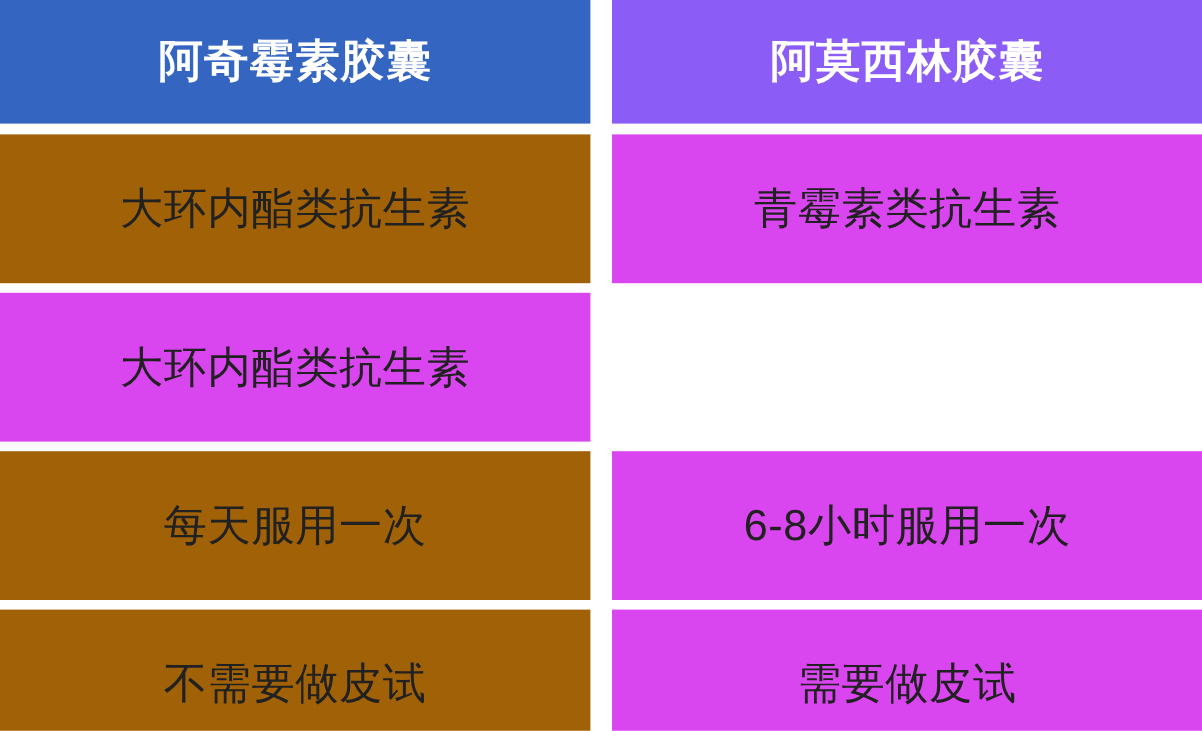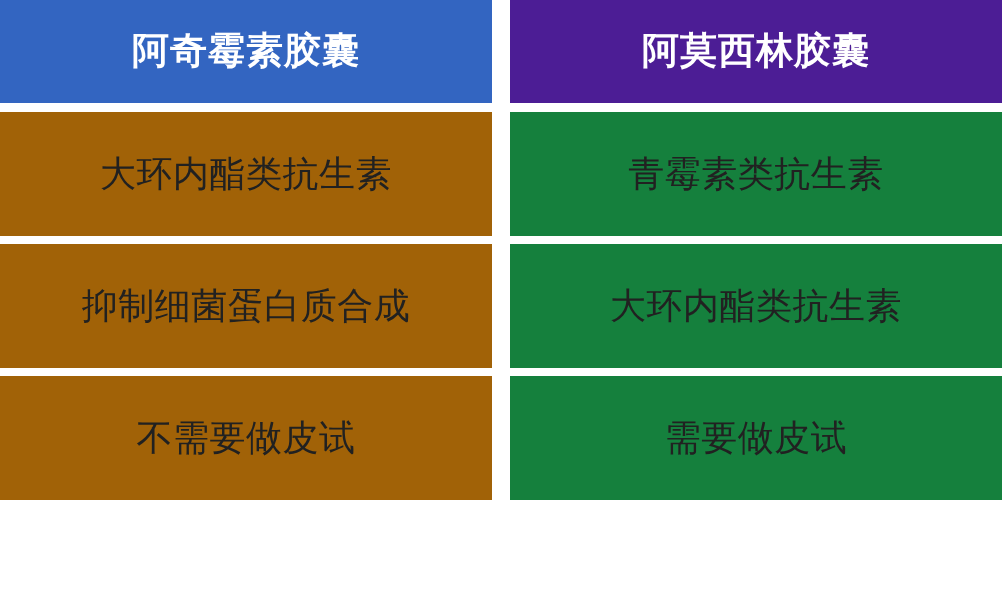--- a/index.html
+++ b/index.html
@@ -68,57 +68,60 @@
     font-size: 37px;
     font-weight: bold;
     letter-spacing: 1px;
   }
 
   .header-left {
     background: #3365c1;
   }
 
   .header-right {
-    background: #4c1d95;
+    background: #8b5cf6;
   }
 
   .body-cell {
     color: #212121;
     font-size: 36px;
     font-weight: normal;
     letter-spacing: 0.5px;
   }
 
   .body-left {
     background: #a16207;
   }
 
   .body-right {
-    background: #15803d;
+    background: #d946ef;
   }
 </style>
 </head>
 <body>
 
 <div class="comparison-table">
 
   <div class="table-row header-row">
     <div class="cell cell-left header-cell header-left">阿奇霉素胶囊</div>
     <div class="cell cell-right header-cell header-right">阿莫西林胶囊</div>
   </div>
 
   <div class="table-row body-row">
     <div class="cell cell-left body-cell body-left">大环内酯类抗生素</div>
     <div class="cell cell-right body-cell body-right">青霉素类抗生素</div>
   </div>
 
   <div class="table-row body-row">
-    <div class="cell cell-left body-cell body-left">抑制细菌蛋白质合成</div>
     <div class="cell cell-right body-cell body-right">大环内酯类抗生素</div>
   </div>
 
+  <div class="table-row body-row">
+    <div class="cell cell-left body-cell body-left">每天服用一次</div>
+    <div class="cell cell-right body-cell body-right">6-8小时服用一次</div>
+  </div>
 
   <div class="table-row body-row last-row">
     <div class="cell cell-left body-cell body-left">不需要做皮试</div>
     <div class="cell cell-right body-cell body-right">需要做皮试</div>
   </div>
 
 </div>
 
 </body></html>

